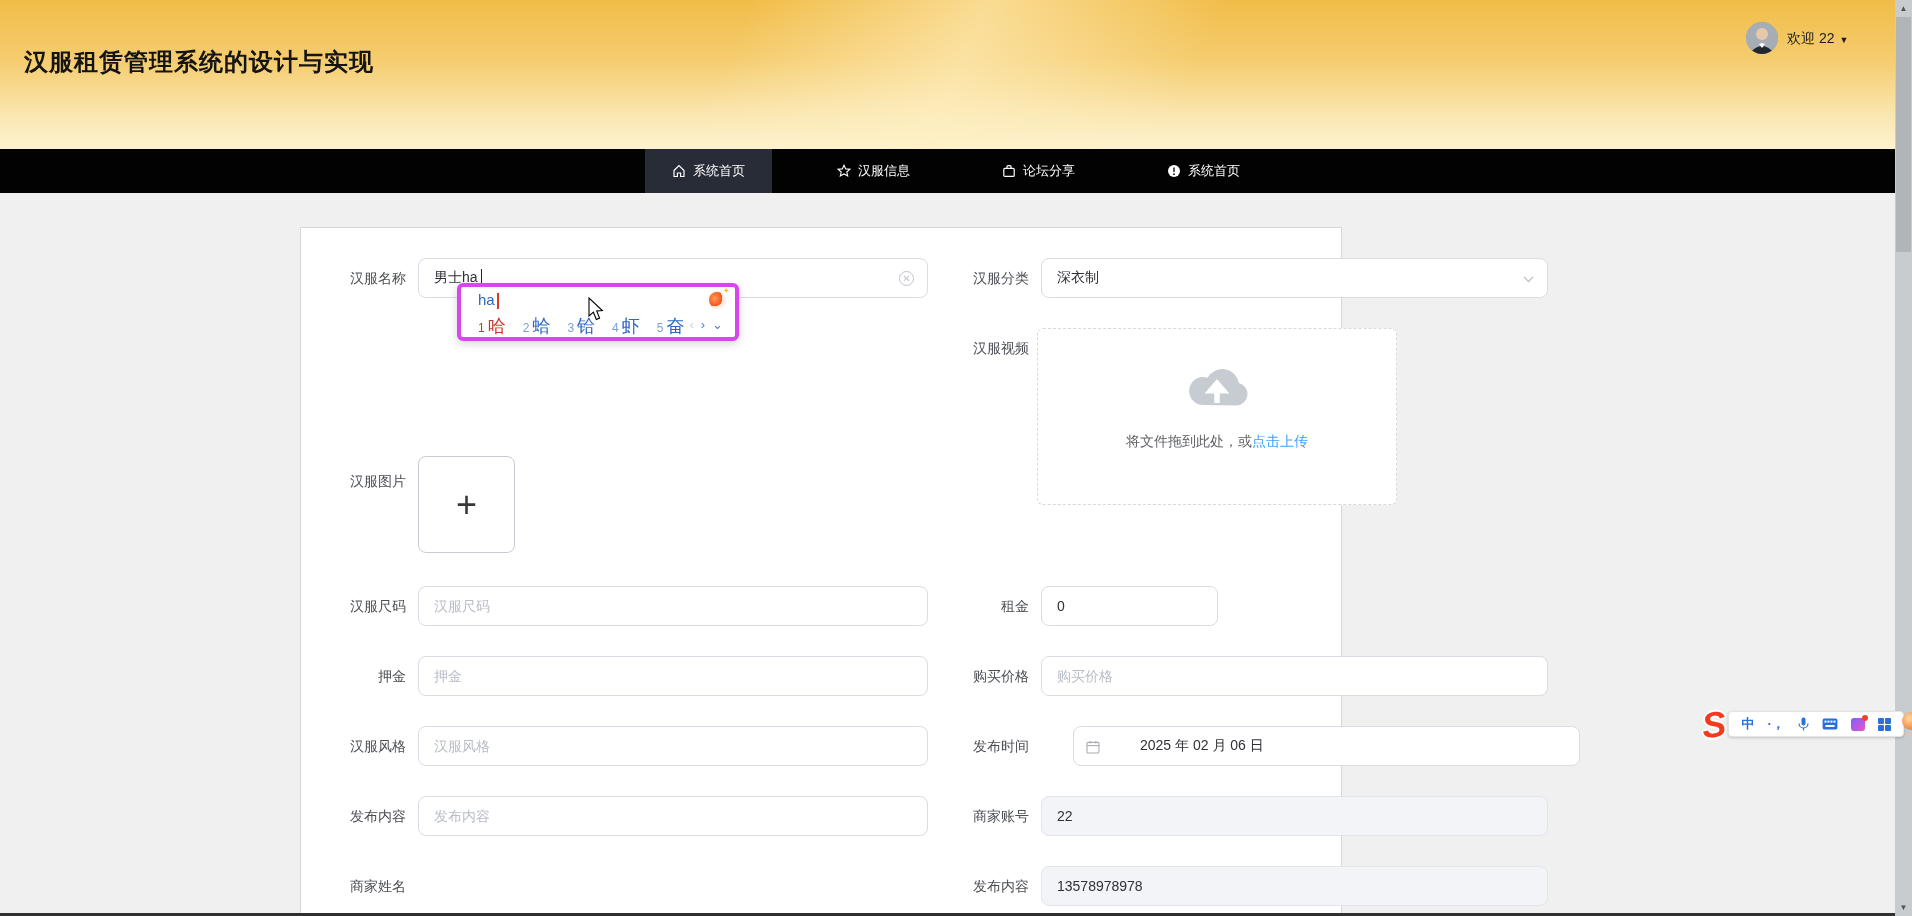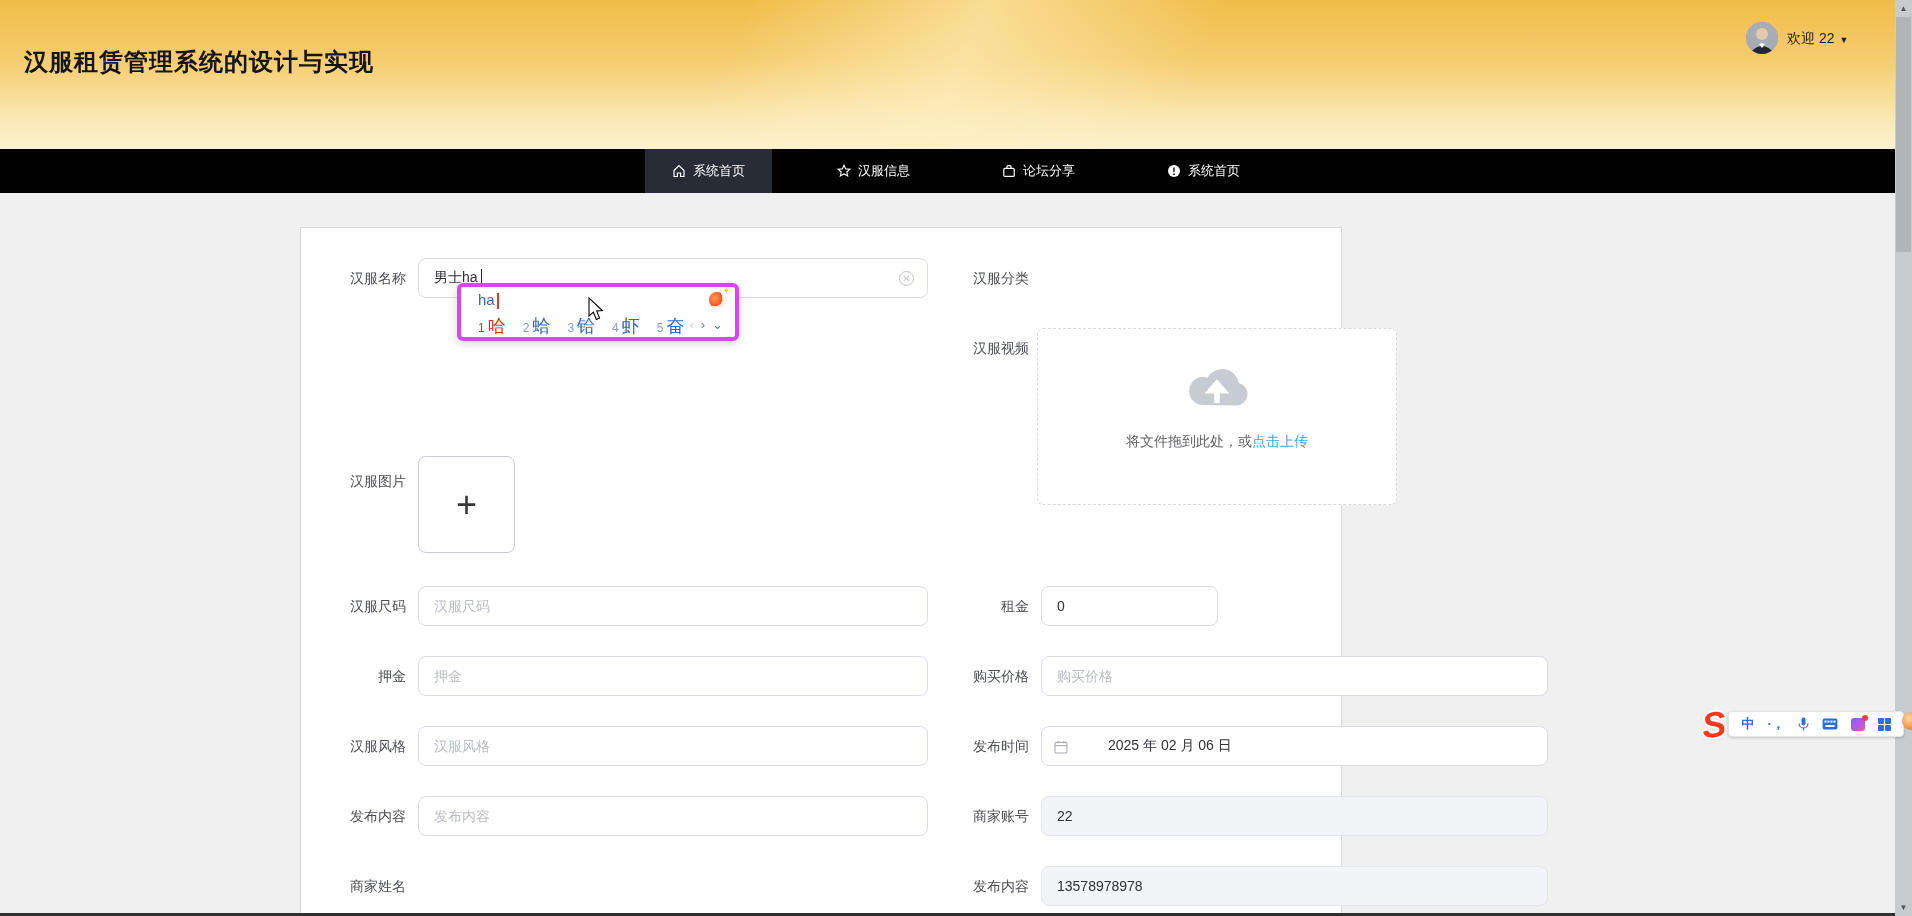--- a/index.html
+++ b/index.html
@@ -142,20 +142,26 @@
   </div>
 
   <div class="panel">
 
     <div class="flabel" style="left:0; top:30px;">汉服名称</div>
     <input class="inp" style="left: 117px; top: 30px; width: 510px;" value="男士ha">
     <div class="caret" style="left:180px; top:41px;"></div>
     <div class="clear-ic" style="left:598px; top:43px;">✕</div>
 
     <div class="flabel" style="left:623px; top:30px;">汉服分类</div>
+    <div class="selectbox" style="left:740px; top:30px; width:507px;">
+      <span>深衣制</span>
+      <svg class="chev" width="11" height="7" viewBox="0 0 11 7">
+          <polyline points="1,1 5.5,5.5 10,1" fill="none" stroke="#c0c4cc" stroke-width="1.4"></polyline>
+        </svg>
+    </div>
 
     <div class="flabel" style="left:623px; top:100px;">汉服视频</div>
     <div class="upload-box">
       <svg class="cloud" width="68" height="46" viewBox="0 0 68 46">
         <path d="M20 44 a14 14 0 1 1 4.5-27.3 A17 17 0 0 1 56 22 a11.5 11.5 0 0 1-3 22.6 Z" fill="#c7cbd2"></path>
         <path d="M34 42 V24 M34 22 l-7 8 h14 Z" stroke="#fff" stroke-width="5" fill="#fff"></path>
         <polygon points="34,19 25,30 43,30" fill="#fff"></polygon>
         <rect x="31.5" y="28" width="5" height="14" fill="#fff"></rect>
       </svg>
       <div class="upload-text">
@@ -174,21 +180,21 @@
     <input class="inp" style="left: 740px; top: 358px; width: 177px;" value="0">
 
     <div class="flabel" style="left:0; top:428px;">押金</div>
     <input class="inp" style="left: 117px; top: 428px; width: 510px;" placeholder="押金">
     <div class="flabel" style="left:623px; top:428px;">购买价格</div>
     <input class="inp" style="left: 740px; top: 428px; width: 507px;" placeholder="购买价格">
 
     <div class="flabel" style="left:0; top:498px;">汉服风格</div>
     <input class="inp" style="left: 117px; top: 498px; width: 510px;" placeholder="汉服风格">
     <div class="flabel" style="left:623px; top:498px;">发布时间</div>
-    <div class="selectbox" style="left:740px; top:498px; width:507px;padding-left:44px;">
+    <div class="selectbox" style="left:772px; top:498px; width:507px;padding-left:44px;">
       <svg class="cal-ic" width="14" height="14" viewBox="0 0 14 14">
         <rect x="1" y="2.4" width="12" height="10.6" rx="1.2" fill="none" stroke="#a8abb2" stroke-width="1.1"></rect>
         <line x1="1" y1="5.6" x2="13" y2="5.6" stroke="#a8abb2" stroke-width="1.1"></line>
         <line x1="4.2" y1="1" x2="4.2" y2="3.6" stroke="#a8abb2" stroke-width="1.1"></line>
         <line x1="9.8" y1="1" x2="9.8" y2="3.6" stroke="#a8abb2" stroke-width="1.1"></line>
       </svg>
       <span class="date-text">2025 年 02 月 06 日</span>
     </div>
 
     <div class="flabel" style="left:0; top:568px;">发布内容</div>

